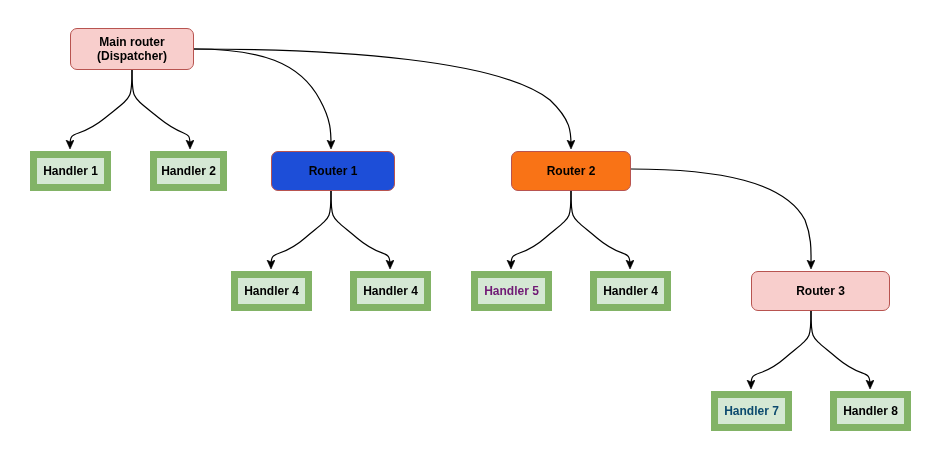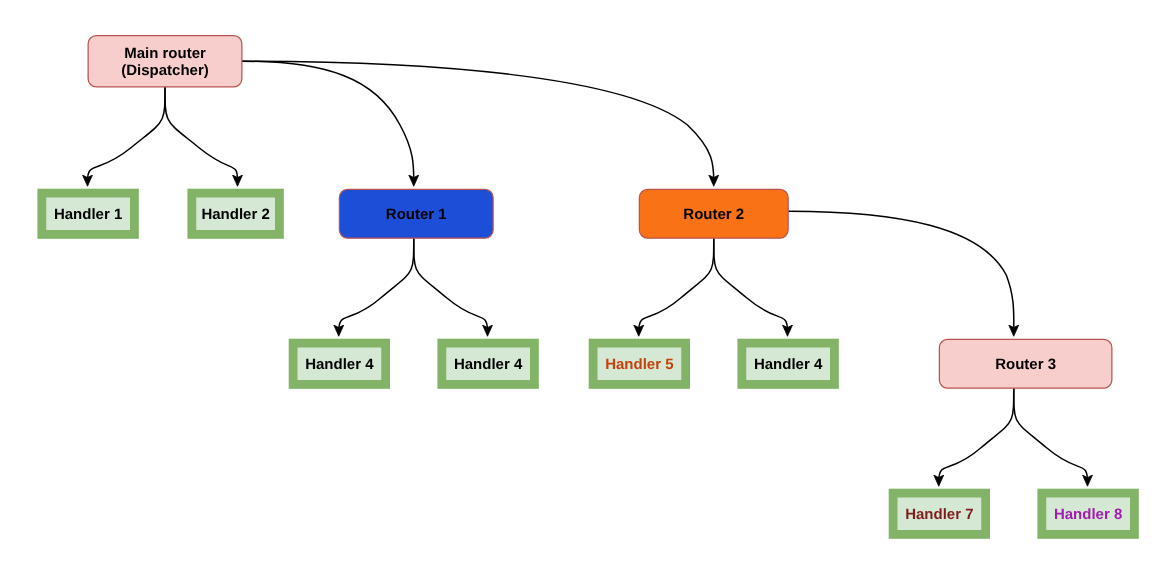--- a/index.html
+++ b/index.html
@@ -83,20 +83,20 @@
 
   <div id="nodes-group">
       <div class="node node-router" style="left: 70px; top: 28px; width: 124px; height: 42px; background: rgb(248, 206, 204); border-color: rgb(184, 84, 80); color: rgb(0, 0, 0);"><span class="node-label">Main router
 (Dispatcher)</span></div>
       <div class="node node-handler" style="left: 30px; top: 151px; width: 81px; height: 40px; background: rgb(213, 232, 212); border-color: rgb(130, 179, 102); color: rgb(0, 0, 0);"><span class="node-label">Handler 1</span></div>
       <div class="node node-handler" style="left: 150px; top: 151px; width: 77px; height: 40px; background: rgb(213, 232, 212); border-color: rgb(130, 179, 102); color: rgb(0, 0, 0);"><span class="node-label">Handler 2</span></div>
       <div class="node node-router" style="left: 271px; top: 151px; width: 124px; height: 40px; background: #1d4ed8; border-color: rgb(184, 84, 80); color: rgb(0, 0, 0);"><span class="node-label">Router 1</span></div>
       <div class="node node-router" style="left: 511px; top: 151px; width: 120px; height: 40px; background: #f97316; border-color: rgb(184, 84, 80); color: rgb(0, 0, 0);"><span class="node-label">Router 2</span></div>
       <div class="node node-handler" style="left: 231px; top: 271px; width: 81px; height: 40px; background: rgb(213, 232, 212); border-color: rgb(130, 179, 102); color: rgb(0, 0, 0);"><span class="node-label">Handler 4</span></div>
       <div class="node node-handler" style="left: 350px; top: 271px; width: 81px; height: 40px; background: rgb(213, 232, 212); border-color: rgb(130, 179, 102); color: rgb(0, 0, 0);"><span class="node-label">Handler 4</span></div>
-      <div class="node node-handler" style="left: 471px; top: 271px; width: 81px; height: 40px; background: rgb(213, 232, 212); border-color: rgb(130, 179, 102); color: #c2410c;"><span class="node-label">Handler 5</span></div>
+      <div class="node node-handler" style="left: 471px; top: 271px; width: 81px; height: 40px; background: rgb(213, 232, 212); border-color: rgb(130, 179, 102); color: #701a75;"><span class="node-label">Handler 5</span></div>
       <div class="node node-handler" style="left: 590px; top: 271px; width: 81px; height: 40px; background: rgb(213, 232, 212); border-color: rgb(130, 179, 102); color: rgb(0, 0, 0);"><span class="node-label">Handler 4</span></div>
       <div class="node node-router" style="left: 751px; top: 271px; width: 139px; height: 40px; background: rgb(248, 206, 204); border-color: rgb(184, 84, 80); color: rgb(0, 0, 0);"><span class="node-label">Router 3</span></div>
-      <div class="node node-handler" style="left: 711px; top: 391px; width: 81px; height: 40px; background: rgb(213, 232, 212); border-color: rgb(130, 179, 102); color: #7f1d1d;"><span class="node-label">Handler 7</span></div>
-      <div class="node node-handler" style="left: 830px; top: 391px; width: 81px; height: 40px; background: rgb(213, 232, 212); border-color: rgb(130, 179, 102); color: #a21caf;"><span class="node-label">Handler 8</span></div>
+      <div class="node node-handler" style="left: 711px; top: 391px; width: 81px; height: 40px; background: rgb(213, 232, 212); border-color: rgb(130, 179, 102); color: #0c4a6e;"><span class="node-label">Handler 7</span></div>
+      <div class="node node-handler" style="left: 830px; top: 391px; width: 81px; height: 40px; background: rgb(213, 232, 212); border-color: rgb(130, 179, 102); color: #000000;"><span class="node-label">Handler 8</span></div>
     </div>
 
 </div>
 
 </body></html>

